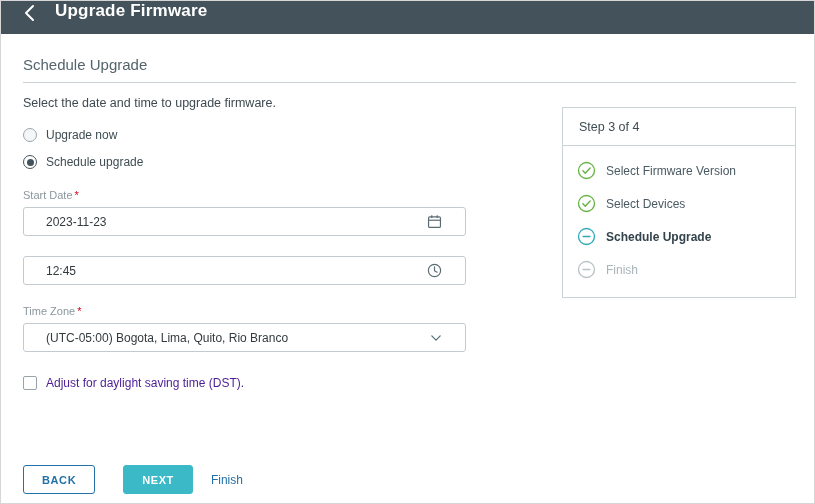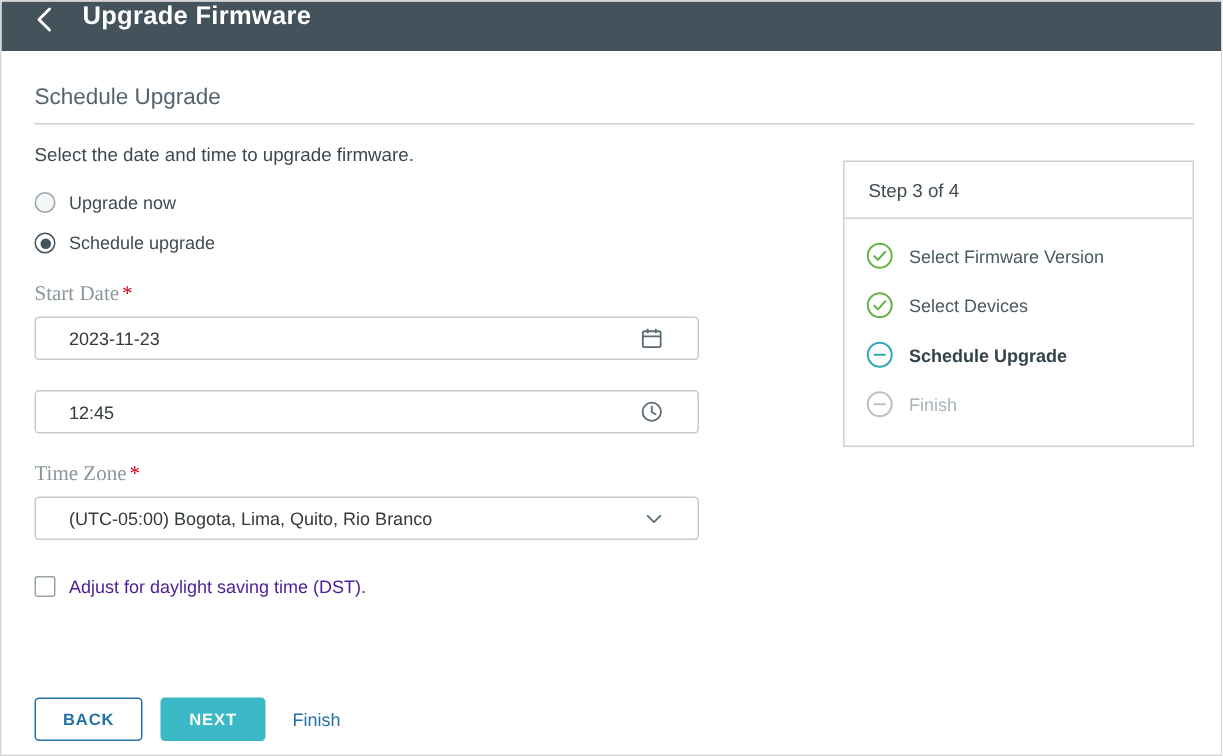--- a/index.html
+++ b/index.html
@@ -38,21 +38,21 @@
     background:#f4f6f7; margin-right:9px; position:relative; flex:none;
   }
   .radio.selected { border:1.5px solid #44525b; background:#ffffff; }
   .radio.selected::after {
     content:""; position:absolute; left:2.5px; top:2.5px; width:7px; height:7px;
     border-radius:50%; background:#44525b;
   }
   .radio-label { font-size:12px; color:#3f4c52; }
 
   .field-group { margin-top:20px; }
-  .field-label { font-size:14px; color:#8a979c; margin-bottom:6px;font-family:Liberation Serif, serif; }
+  .field-label { font-size:11px; color:#8a979c; margin-bottom:6px; }
   .req { color:#d0021b; margin-left:2px; }
   .input-box {
     height:29px; border:1px solid #c2ccd0; border-radius:3px; background:#fff;
     display:flex; align-items:center; justify-content:space-between;
     padding:0 22px; cursor:text;
   }
   .input-box .value { font-size:12px; color:#333a3e; }
   .input-box svg { flex:none; }
 
   
@@ -63,21 +63,21 @@
   }
   .checkbox-label { font-size:12px; color:#4c1d95; }
 
   
   .actions { position:absolute; left:22px; top:464px; display:flex; align-items:center; }
   .btn {
     height:29px; border-radius:3px; font-size:11px; font-weight:bold;
     letter-spacing:.6px; padding:0 18px; cursor:pointer;
     display:flex; align-items:center; font-family:"Liberation Sans", sans-serif;
   }
-  .btn-back { background:#ffffff; border:1px solid #2272a8; color:#2272a8; margin-right:12px; }
+  .btn-back { background:#ffffff; border:1px solid #2272a8; color:#2272a8; margin-right:28px; }
   .btn-next { background:#3cb9c6; border:1px solid #3cb9c6; color:#ffffff; margin-right:18px; }
   .link-cancel { font-size:12px; color:#2272a8; cursor:pointer; text-decoration:none; }
 
   
   .step-panel {
     position:absolute; top:106px; right:18px; width:234px;
     border:1px solid #cbd3d6; background:#ffffff;
   }
   .step-panel-title {
     font-size:12.5px; color:#3f4c52; padding:12px 16px 11px 16px;

